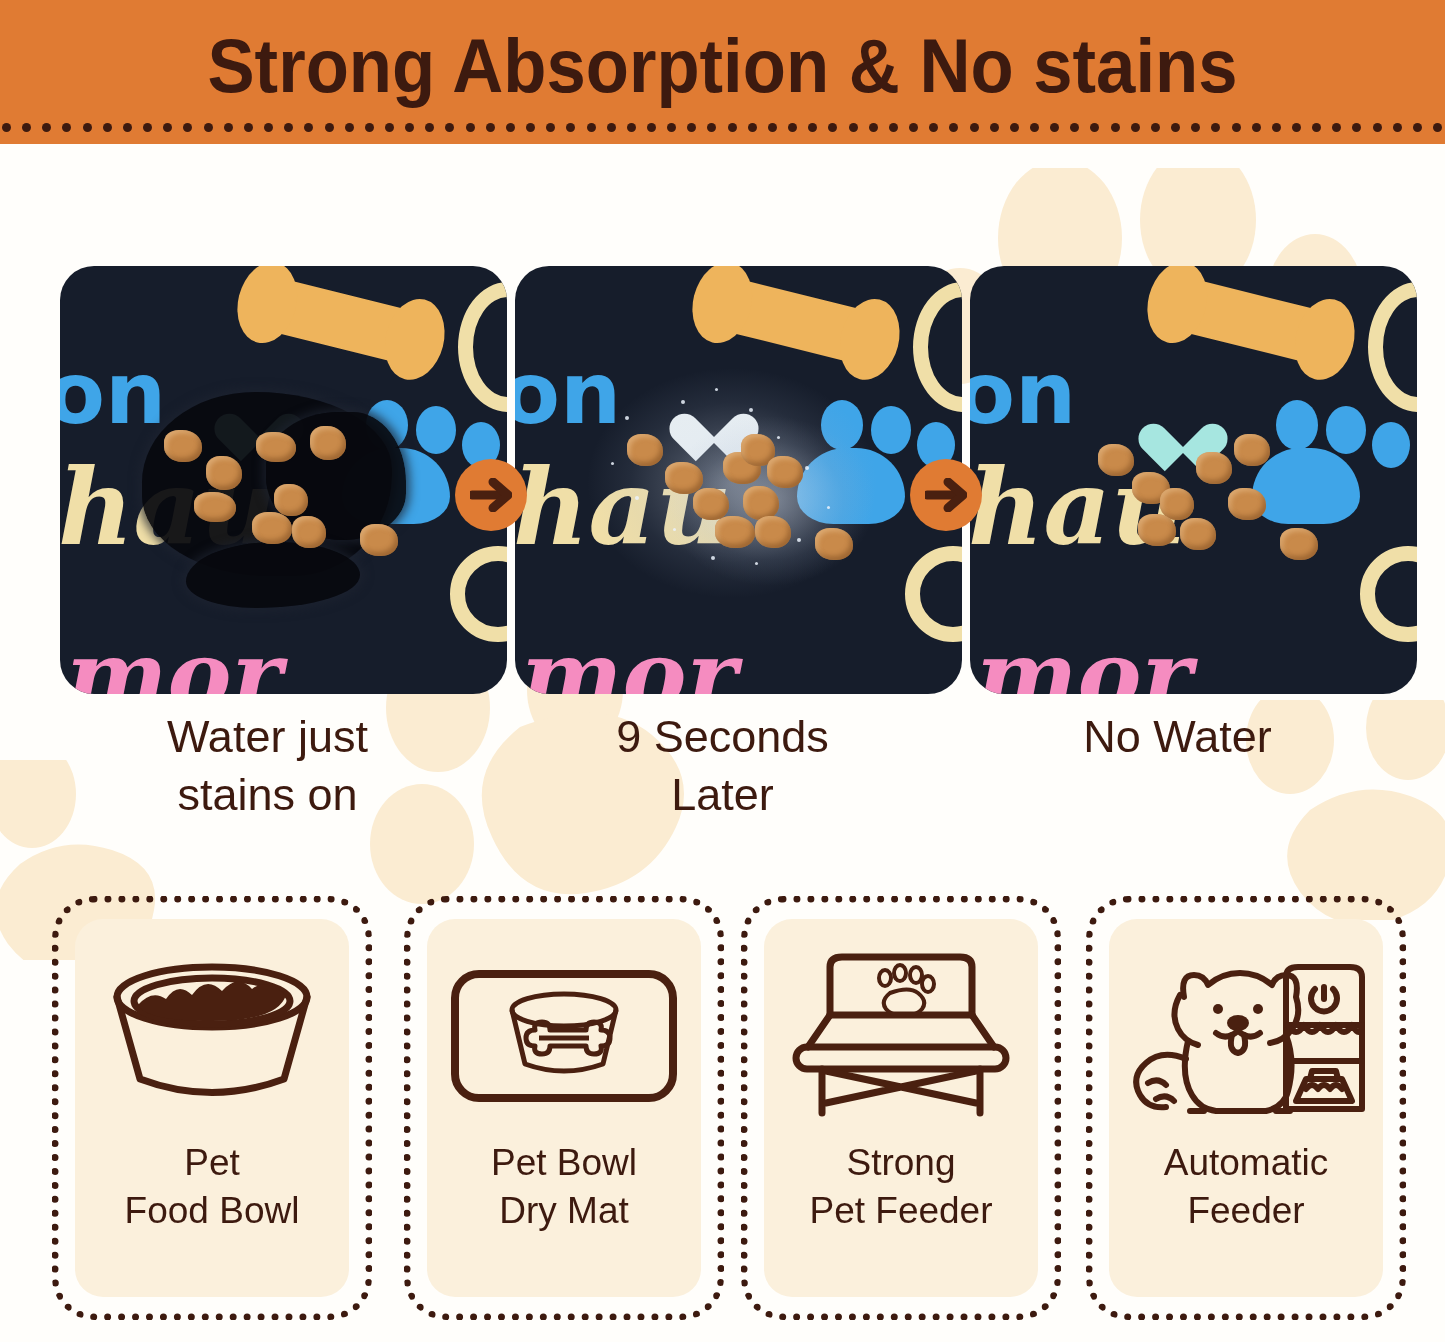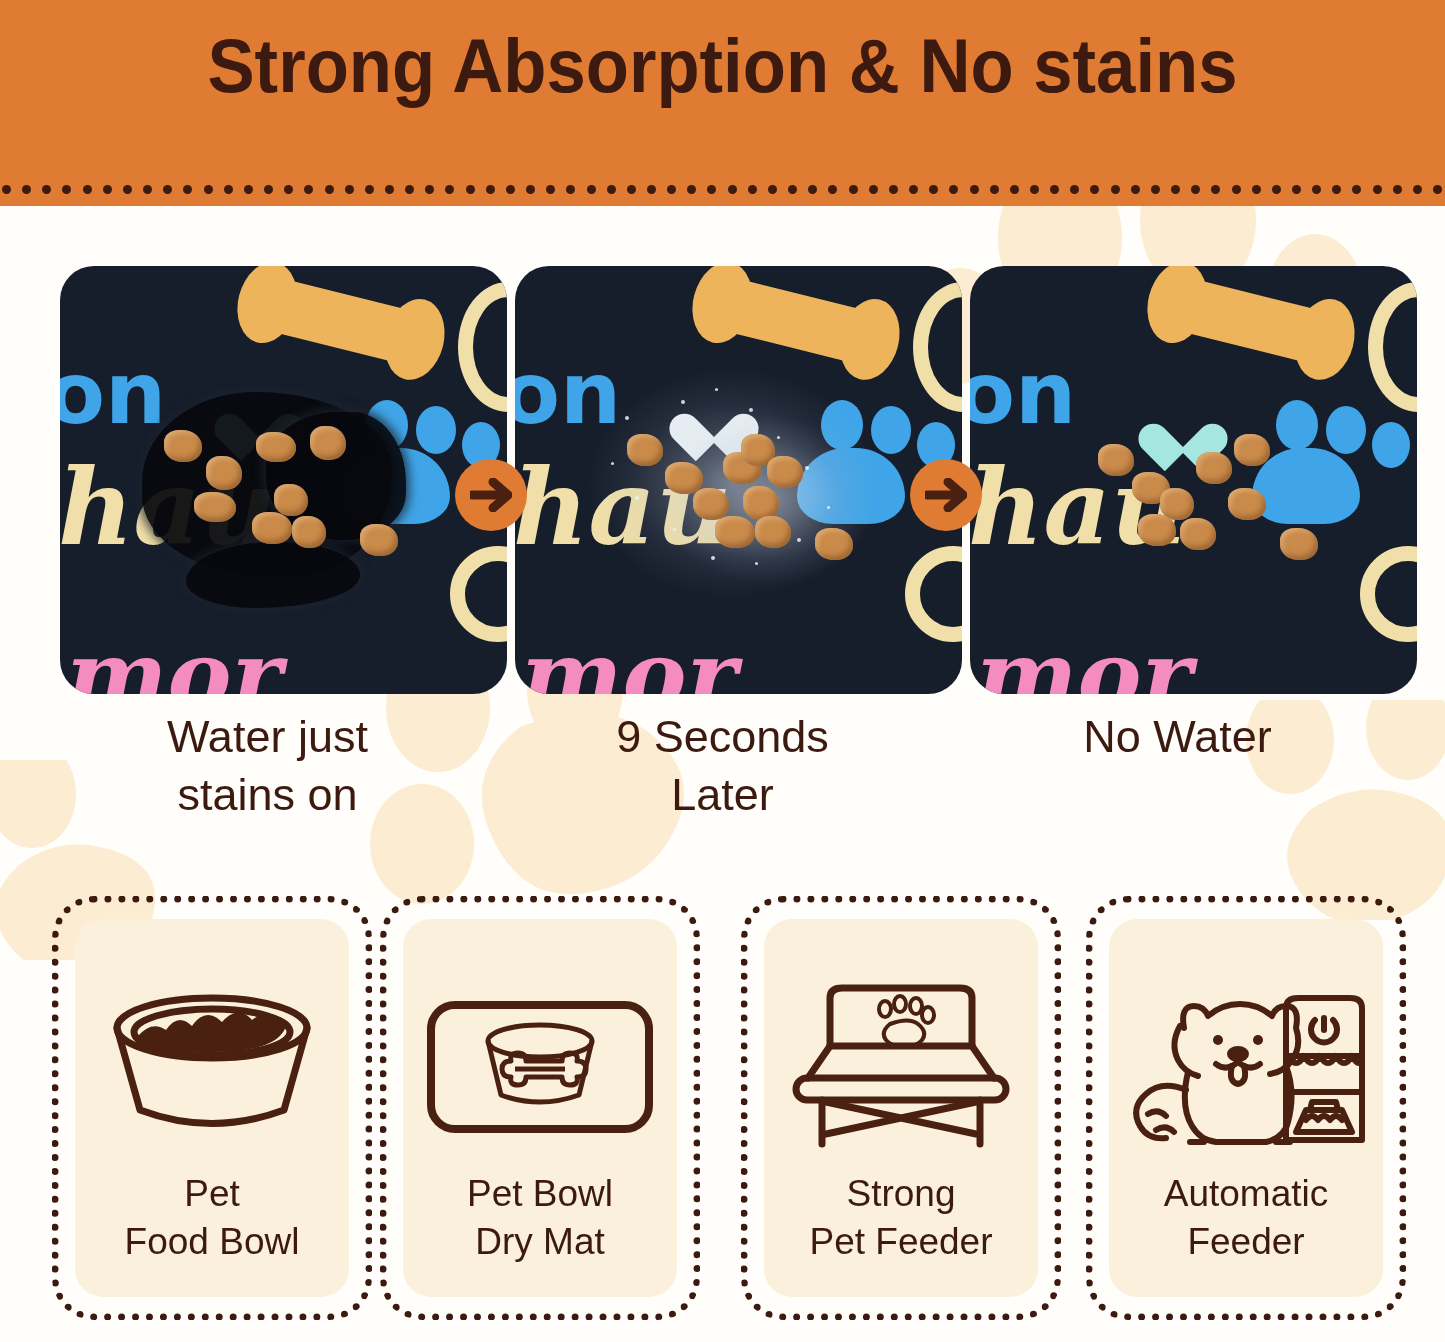--- a/index.html
+++ b/index.html
@@ -16,21 +16,21 @@
     overflow: hidden;
   }
 
   
   .wm-layer { position: absolute; inset: 0; pointer-events: none; z-index: 0; }
   .wm { position: absolute; opacity: 1; }
 
   
   #banner {
     position: absolute; left: 0; top: 0;
-    width: 1445px; height: 206px;
+    width: 1445px; height: 144px;
     background: #e07b33;
     z-index: 5;
   }
   #banner-title {
     position: absolute; left: 0; top: 22px; width: 100%;
     text-align: center;
     font-family: "Liberation Sans Narrow", "Liberation Sans", sans-serif;
     font-weight: bold;
     font-size: 76px;
     letter-spacing: 0px;
@@ -167,29 +167,29 @@
     z-index: 3;
   }
   .card {
     position: absolute; top: 0;
     width: 320px; height: 424px;
     border: 7px dotted #3d1a0f;
     border-radius: 42px;
     padding: 16px;
   }
   .card.k1 { left: 52px; }
-  .card.k2 { left: 380px; }
+  .card.k2 { left: 404px; }
   .card.k3 { left: 741px; }
   .card.k4 { left: 1086px; }
   .card-inner {
     width: 100%; height: 100%;
     background: #fbf0dc;
     border-radius: 28px;
     display: flex; flex-direction: column;
-    align-items: center; justify-content: center;
+    align-items: center; justify-content: flex-start;
     padding-top: 22px;
   }
   .card-icon {
     height: 190px; width: 100%;
     display: flex; align-items: center; justify-content: center;
   }
   .card-label {
     margin-top: 8px;
     text-align: center;
     font-family: "Liberation Sans", sans-serif;

